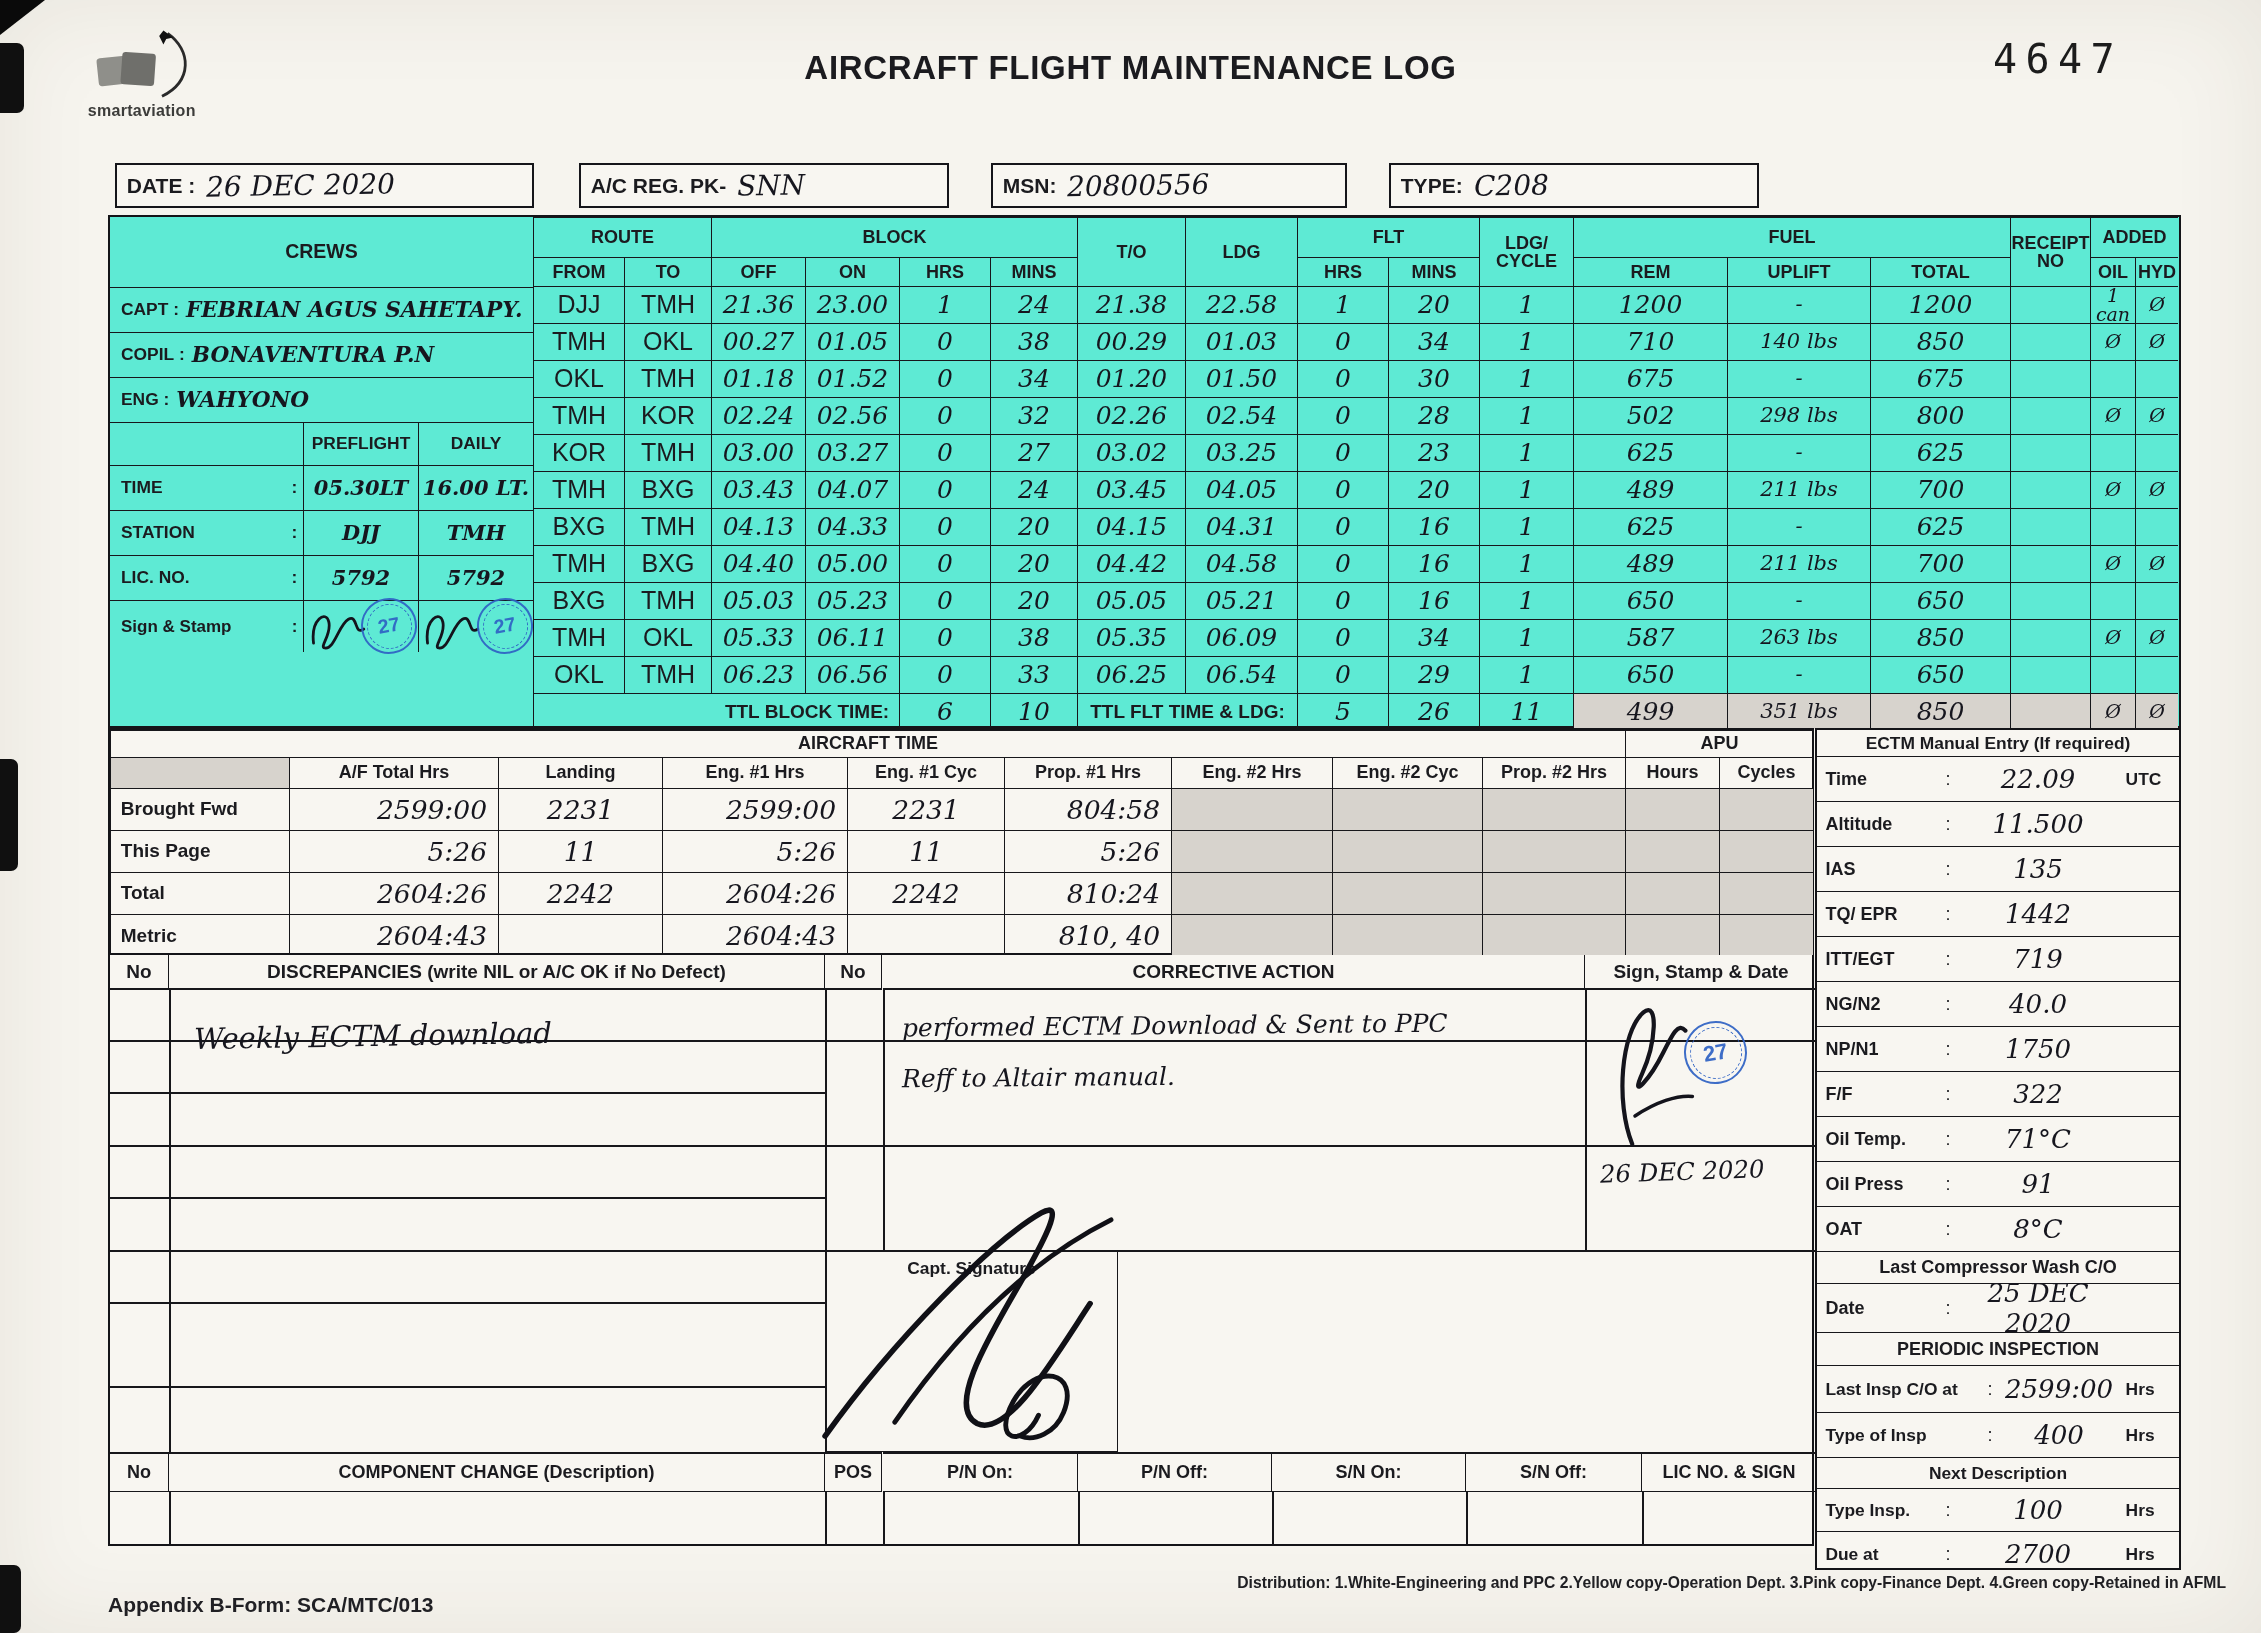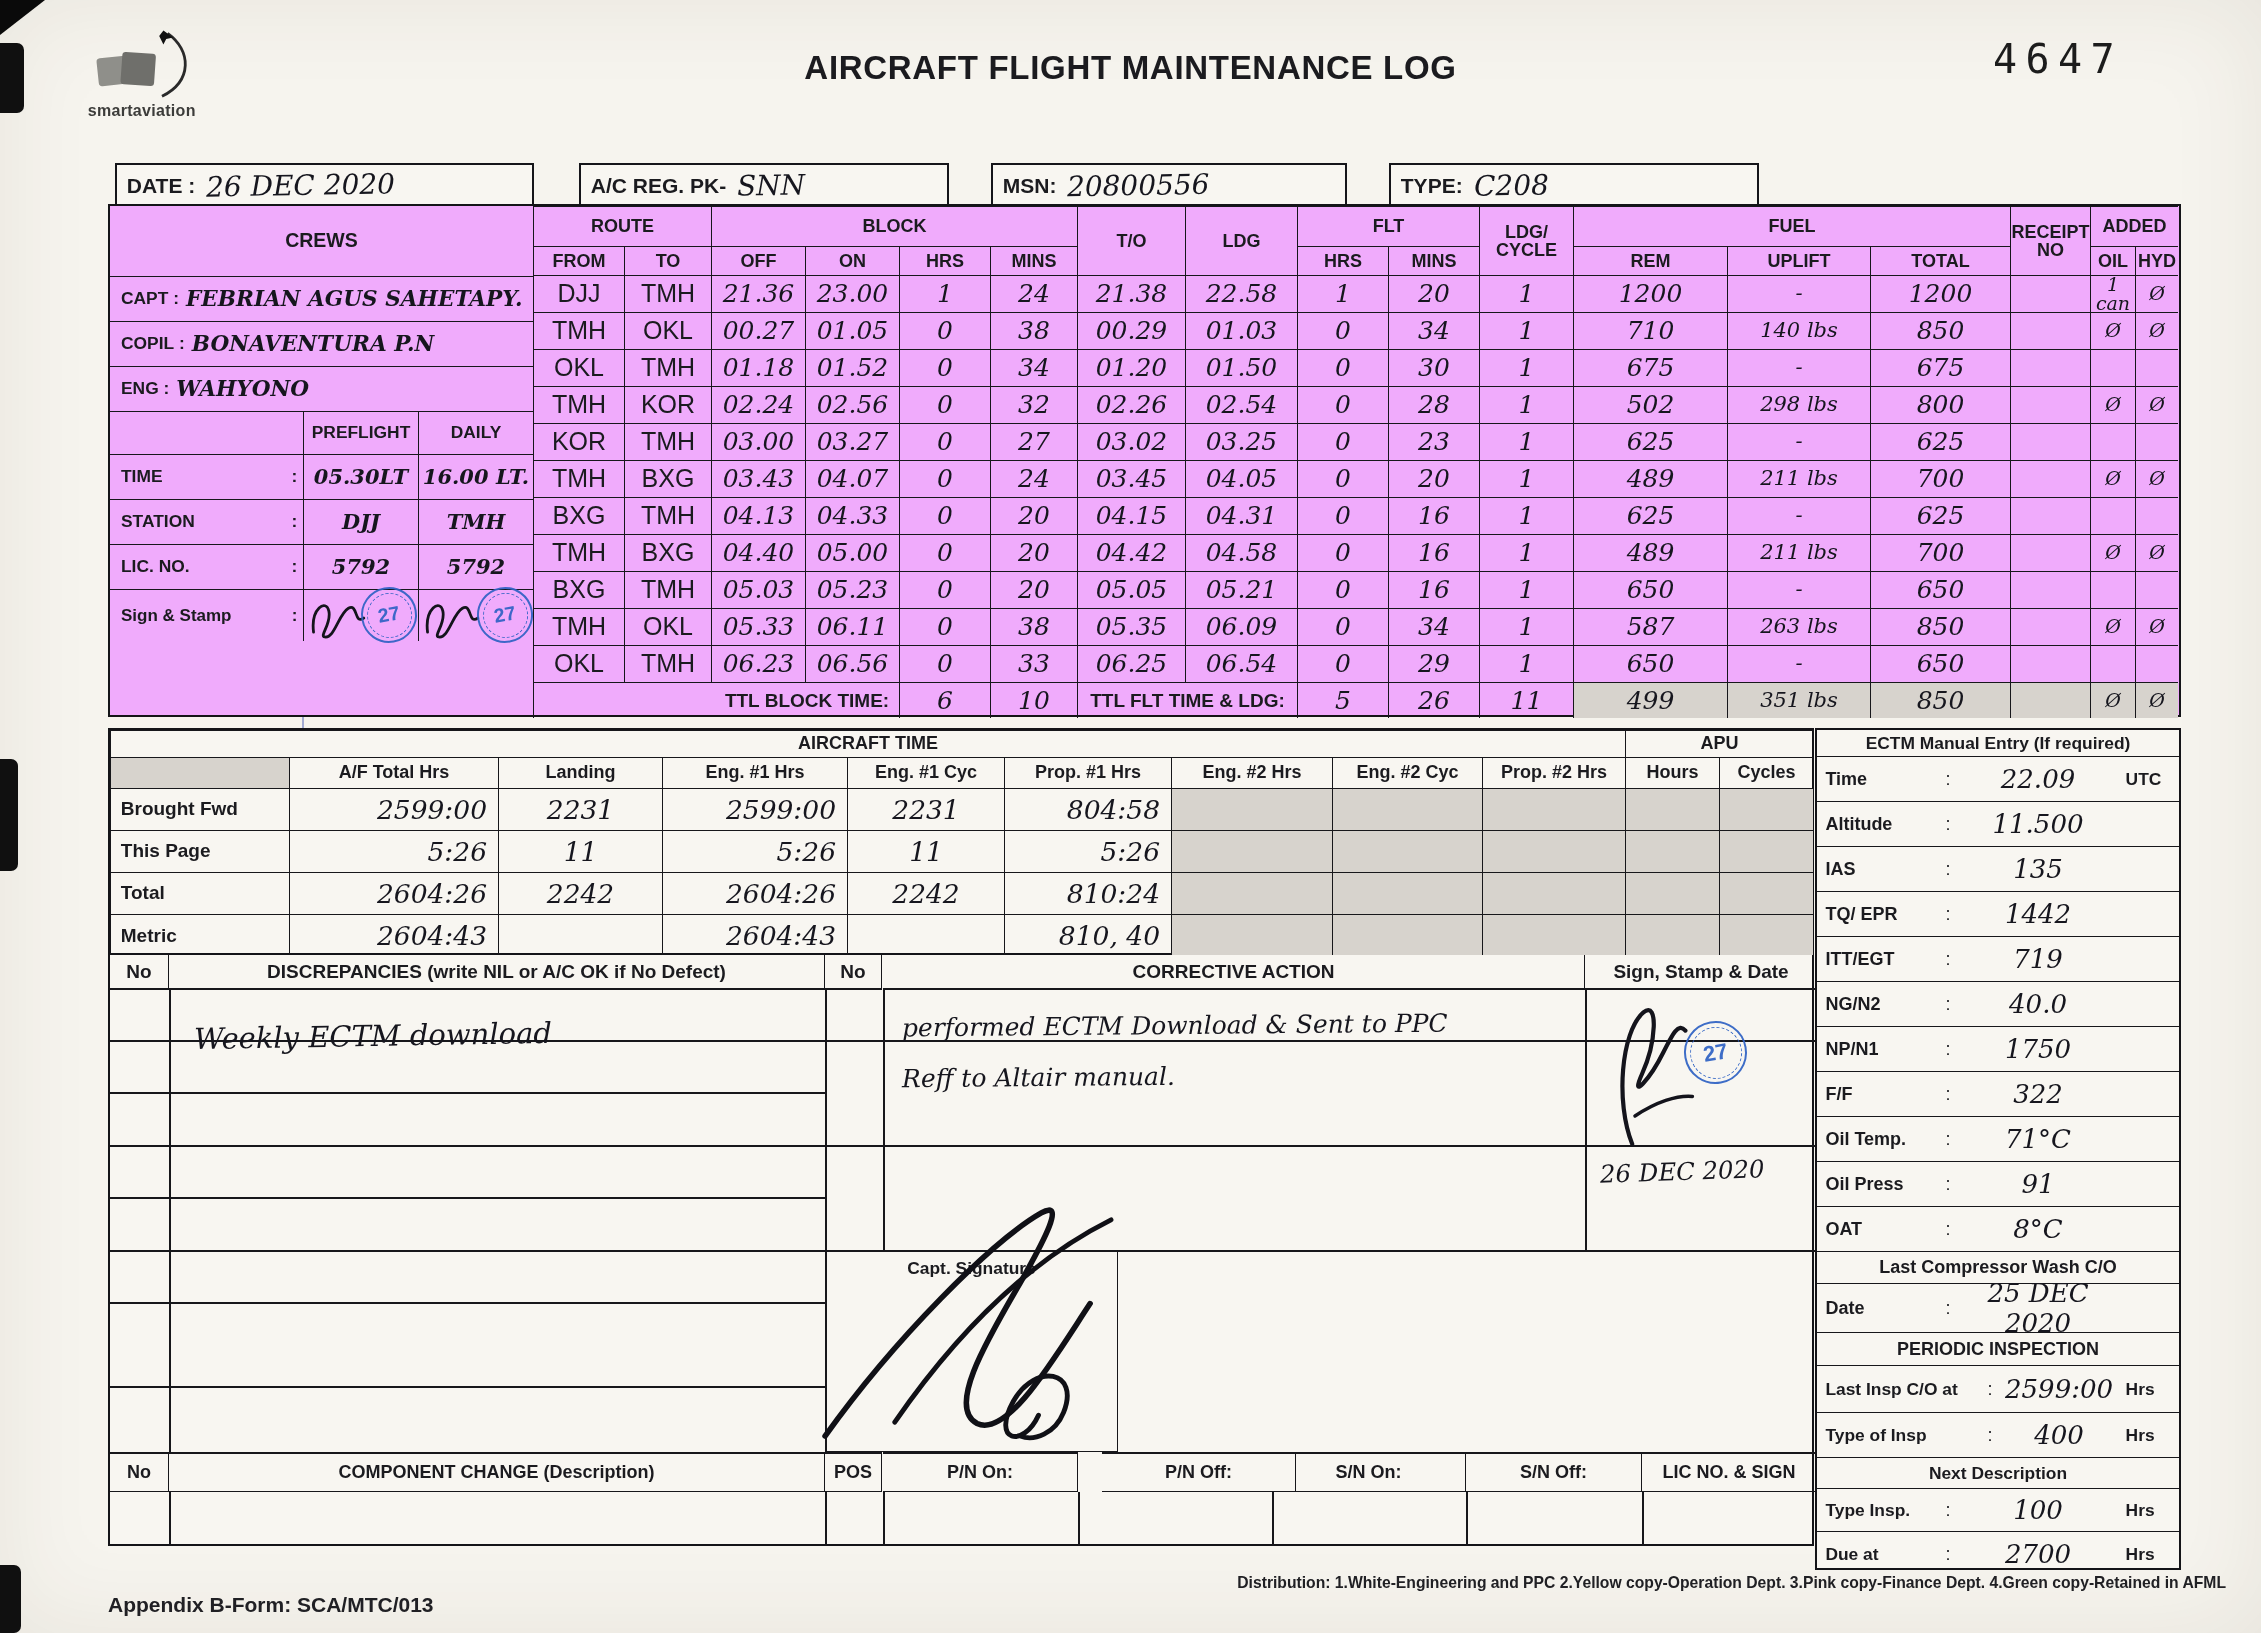--- a/index.html
+++ b/index.html
@@ -18,23 +18,23 @@
   .logo{left:78px;top:29px;width:133px;height:98px;}
   .logo-text{position:absolute;left:9.8px;top:73px;font-size:16px;font-weight:700;color:#3c3c3a;letter-spacing:0.3px;}
   
   .title{left:50%;top:49px;transform:translateX(-50%);font-size:33px;font-weight:700;letter-spacing:0.7px;white-space:nowrap;}
   .serial{left:1993px;top:36px;font-family:"DejaVu Sans Mono",monospace;font-size:40px;letter-spacing:8.4px;color:#1c1c1c;}
   
   .hbox{top:163px;height:45px;border:2.4px solid #15151a;display:flex;align-items:center;padding:0 9.8px;box-sizing:border-box;background:#f8f6f1;}
   .hbox .lab{font-size:21px;font-weight:600;white-space:nowrap;}
   .hbox .val{font-size:28px;margin-left:11px;white-space:nowrap;transform:rotate(-1deg);}
   
-  .ftable{left:108px;top:204px;width:2073px;height:513px;border:2.8px solid #141418;box-sizing:border-box;
+  .ftable{left:108px;top:215px;width:2073px;height:513px;border:2.8px solid #141418;box-sizing:border-box;
           display:grid;grid-template-columns:423px 91px 87px 94px 94px 91px 87px 108px 112px 91px 91px 94px 154px 143px 140px 80px 45px 43px;
-          grid-template-rows:40px 29px repeat(11,37px) 36px;background:#f0abfc;}
+          grid-template-rows:40px 29px repeat(11,37px) 36px;background:#5eead4;}
   .fc{border-left:1.7px solid #17171b;border-top:1.7px solid #17171b;display:flex;align-items:center;justify-content:center;
       font-size:18px;font-weight:600;overflow:hidden;line-height:1.02;text-align:center;box-sizing:border-box;}
   .fc.hwv{font-size:25px;font-weight:500;}
   .r1{grid-row:1;} .r2{grid-row:2;} .rs2{grid-row:1/3;}
   .cs2{grid-column:span 2;} .cs3{grid-column:span 3;} .cs4{grid-column:span 4;}
   .row{display:contents;}
   .ttl-label{justify-content:flex-end;padding-right:9.8px;font-size:19px;}
   
   .crews-cell{grid-column:1;grid-row:1/15;border:none;display:block;}
   .cr-sec{box-sizing:border-box;border-top:1.7px solid #17171b;display:flex;align-items:center;}
@@ -694,21 +694,21 @@
     <svg class="abs" style="left:680px;top:230px;" width="377" height="279" viewBox="0 0 540 400">
       <path d="M50,360 C150,220 290,80 360,40 C396,20 364,80 330,140 C276,232 226,320 268,342 C312,362 376,252 430,170" stroke="#101016" stroke-width="8" fill="none" stroke-linecap="round"></path>
       <path d="M150,340 C240,210 340,110 460,50" stroke="#101016" stroke-width="7" fill="none" stroke-linecap="round"></path>
       <path d="M356,330 C334,378 288,368 320,310 C352,254 416,266 392,326 C380,356 350,368 330,360" stroke="#101016" stroke-width="7" fill="none" stroke-linecap="round"></path>
     </svg>
 
     <div class="comp-cell" style="left:0;width:59px;border-top:2.1px solid #17171b;">No</div>
     <div class="comp-cell" style="left:59px;width:656px;border-top:2.1px solid #17171b;">COMPONENT CHANGE (Description)</div>
     <div class="comp-cell" style="left:715px;width:57px;border-top:2.1px solid #17171b;">POS</div>
     <div class="comp-cell" style="left:773px;width:195px;border-top:2.1px solid #17171b;">P/N On:</div>
-    <div class="comp-cell" style="left:992px;width:194px;border-top:2.1px solid #17171b;">P/N Off:</div>
+    <div class="comp-cell" style="left:968px;width:194px;border-top:2.1px solid #17171b;">P/N Off:</div>
     <div class="comp-cell" style="left:1162px;width:194px;border-top:2.1px solid #17171b;">S/N On:</div>
     <div class="comp-cell" style="left:1356px;width:176px;border-top:2.1px solid #17171b;">S/N Off:</div>
     <div class="comp-cell" style="left:1532px;width:174px;border-top:2.1px solid #17171b;border-right:none;">LIC NO. &amp; SIGN</div>
 
     <div class="vline" style="left:59px;top:537px;height:54px;"></div>
     <div class="vline" style="left:715px;top:537px;height:54px;"></div>
     <div class="vline" style="left:773px;top:537px;height:54px;"></div>
     <div class="vline" style="left:968px;top:537px;height:54px;"></div>
     <div class="vline" style="left:1162px;top:537px;height:54px;"></div>
     <div class="vline" style="left:1356px;top:537px;height:54px;"></div>

